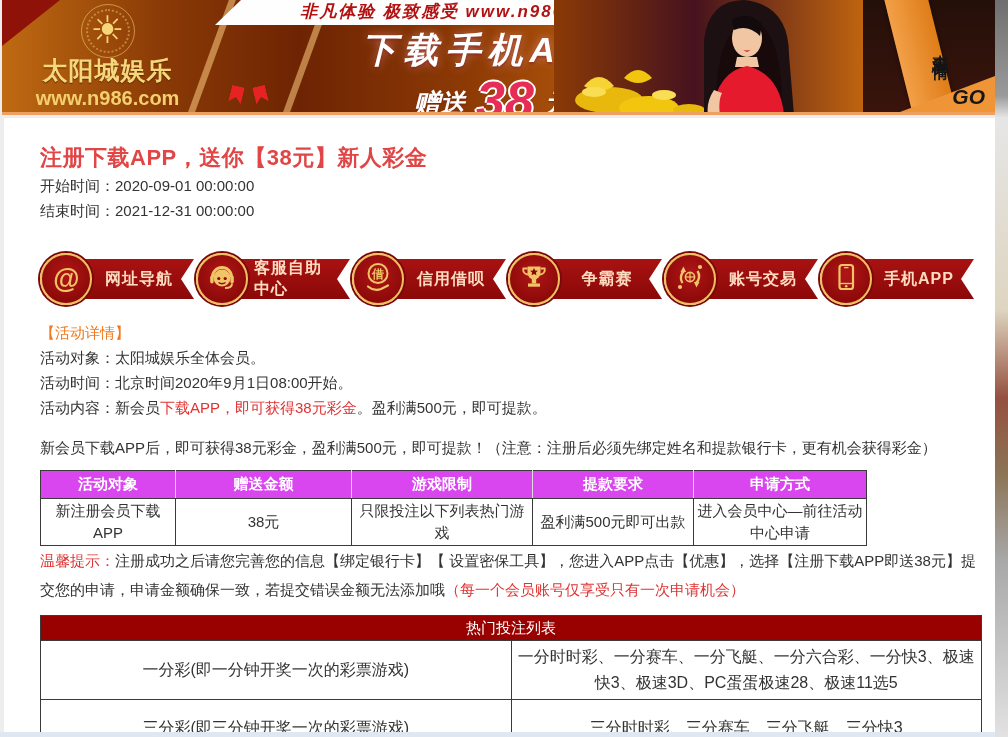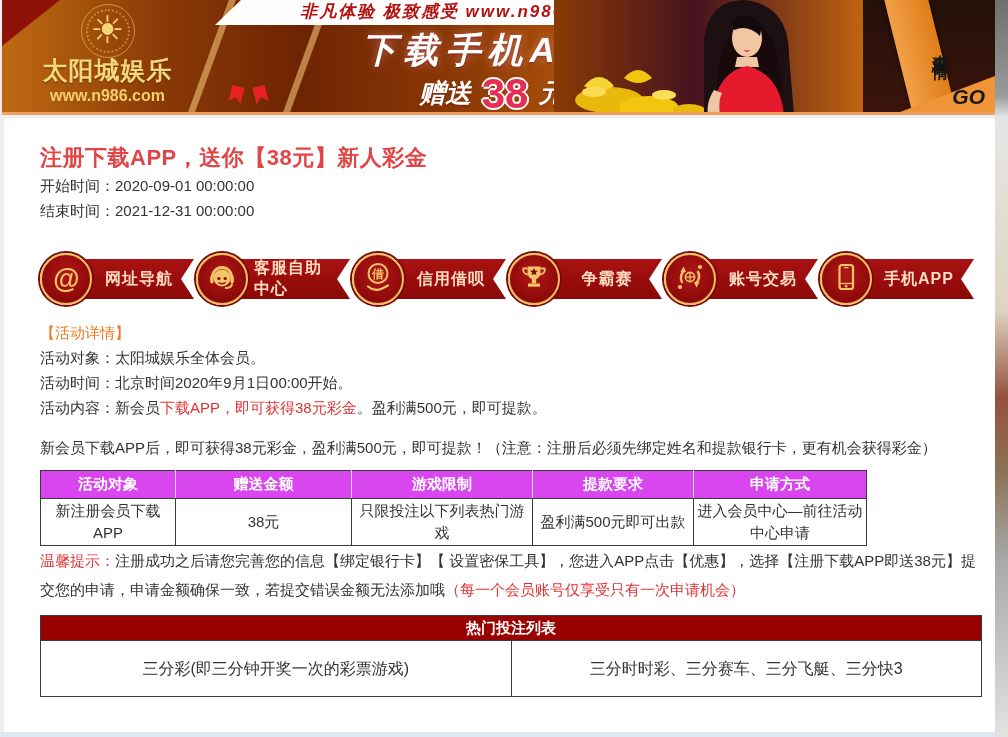--- a/index.html
+++ b/index.html
@@ -11,42 +11,42 @@
     background:linear-gradient(90deg,#bf6a12 0%,#8a3a06 16%,#6e2403 30%,#8d3a05 47%,#c26410 66%,#d8821e 100%);
     border-bottom:3px solid #eda05f; }
   .corner-tri { position:absolute; left:0; top:0; width:0; height:0;
     border-top:46px solid #8f1208; border-right:58px solid transparent; }
   .logo { position:absolute; left:8px; top:0; width:195px; height:112px; text-align:center; cursor:pointer; }
   .logo-emblem { display:block; margin:4px auto 0; width:54px; height:54px; line-height:50px;
     color:#f5d678; font-size:38px; border:1px solid rgba(245,214,120,.55); border-radius:50%;
     outline:2px dotted rgba(245,214,120,.45); outline-offset:-7px; }
   .logo-title { display:block; margin-top:-4px; font-size:25px; font-weight:bold; color:#f6d87c;
     text-shadow:0 1px 1px #5a2a00; letter-spacing:1px; }
-  .logo-url { display:block; font-size:16px; font-weight:bold; color:#f3cf6e; }
+  .logo-url { display:block; font-size:20px; font-weight:bold; color:#f3cf6e; }
   .diag { position:absolute; top:-10px; width:7px; height:140px; background:rgba(255,205,130,.55); transform:skewX(-20deg); }
   .diag.d1 { left:205px; } .diag.d2 { left:300px; }
   .medal { position:absolute; left:216px; top:24px; width:62px; height:62px; border-radius:50%;
     background:radial-gradient(circle at 40% 35%, #fdf2be 0%, #ecd27e 55%, #cda23a 100%);
     border:3px solid #caa33c; outline:2px dashed #b78c2a; outline-offset:1px;
     text-align:center; line-height:56px; font-size:19px; font-weight:bold; color:#d01414; }
   .medal-rib { position:absolute; top:86px; width:13px; height:17px; background:#e62222;
     clip-path:polygon(0 0,100% 0,100% 100%,50% 65%,0 100%); }
   .medal-rib.r1 { left:228px; transform:rotate(14deg); }
   .medal-rib.r2 { left:252px; transform:rotate(-14deg); }
   .tagline-strip { position:absolute; left:213px; top:0; width:482px; height:25px; background:#fefefe;
     clip-path:polygon(26px 0,100% 0,100% 100%,0 100%);
     text-align:center; line-height:24px; }
   .tagline-strip span { font-size:17px; font-weight:bold; font-style:italic; color:#b41212; letter-spacing:2px; }
   .headline { position:absolute; left:290px; top:27px; width:400px; text-align:center;
     font-size:35px; font-weight:bold; font-style:italic; letter-spacing:7px; color:#ffffff;
     text-shadow:0 2px 3px rgba(120,20,20,.55), 0 0 10px rgba(255,170,170,.6); }
   .subline { position:absolute; left:290px; top:70px; width:400px; text-align:center; color:#fff; }
   .subline .zs { font-size:26px; font-weight:bold; font-style:italic; vertical-align:6px;
     text-shadow:0 1px 2px rgba(100,20,20,.6); }
-  .subline .amt { font-size:42px; font-weight:bold; color:#e52d56; padding:0 6px;
+  .subline .amt { font-size:52px; font-weight:bold; font-style:italic; color:#e52d56; padding:0 6px;
     text-shadow:-2px 0 0 #fff,2px 0 0 #fff,0 -2px 0 #fff,0 2px 0 #fff,-1px -1px 0 #fff,1px 1px 0 #fff; }
   .photo { position:absolute; left:552px; top:0; width:312px; height:115px; }
   .right-dark { position:absolute; right:0; top:0; width:132px; height:115px;
     background:linear-gradient(180deg,#241009 0%,#3a140c 100%); }
   .side-ribbon { position:absolute; right:52px; top:-12px; width:44px; height:142px;
     background:linear-gradient(90deg,#f2a049 0%,#df7d18 100%); transform:skewX(14deg);
     box-shadow:0 0 4px rgba(0,0,0,.5); cursor:pointer; }
   .side-ribbon-text { position:absolute; top:14px; left:0; width:100%; text-align:center;
     writing-mode:vertical-rl; text-orientation:upright; font-size:16px; font-weight:bold; color:#151515;
     letter-spacing:3px; height:92px; transform:skewX(-14deg); margin-left:10px; }
@@ -88,21 +88,21 @@
   .bonus-table td { border:1px solid #3a3a3a; font-size:15px; color:#333; text-align:center; height:47px;
     line-height:22px; padding:1px 2px; }
   .amount-red { color:#d23030; }
   .apply-red { color:#d23030; }
 
   .tips { font-size:15px; color:#333; line-height:29px; width:940px; }
   .tips-label { color:#e03333; }
   .tips-red { color:#e03333; }
 
   .hot-table { margin-top:11px; width:942px; }
-  .hot-table th { background:#990000; color:#fff; font-size:15px; font-weight:bold; height:25px; border:1px solid #3a3a3a; }
+  .hot-table th { background:#990000; color:#fff; font-size:15px; font-weight:normal; height:25px; border:1px solid #3a3a3a; }
   .hot-table td { border:1px solid #3a3a3a; font-size:16px; color:#333; text-align:center;
     line-height:26px; padding:3px 4px; height:56px; }
   .hot-table td.game-name { width:225px; }
 
   .edge-strip { position:absolute; right:0; top:0; width:13px; height:737px;
     background:linear-gradient(180deg,#6f6f6f 0%,#9a9a9a 13%,#e6e6e6 16%,#ded5c0 42%,#95503f 54%,#8b7355 64%,#a8a8a8 76%,#e2e2e2 100%); }
   .bottom-strip { position:absolute; left:0; right:13px; bottom:0; height:5px; background:#dfe7f2; }
 </style>
 </head>
 <body>
@@ -274,21 +274,21 @@
             <line x1="14" y1="6.6" x2="18.5" y2="6.6" stroke="#f2c468" stroke-width="1.4"></line>
           </svg>
         </span>
       </div>
       <span class="ribbon-label">手机APP</span>
     </div>
   </div>
 
   <div class="detail-head">【活动详情】</div>
   <div class="detail-line">活动对象：太阳城娱乐全体会员。</div>
-  <div class="detail-line">活动时间：北京时间2020年9月1日00:00开始。</div>
+  <div class="detail-line">活动时间：北京时间2020年9月1日08:00开始。</div>
   <div class="detail-line"><span>活动内容：新会员</span><span class="red-inline">下载APP，即可获得38元彩金</span><span>。盈利满500元，即可提款。</span></div>
 
   <div class="notice">新会员下载APP后，即可获得38元彩金，盈利满500元，即可提款！（注意：注册后必须先绑定姓名和提款银行卡，更有机会获得彩金）</div>
 
   <table class="bonus-table">
     <colgroup>
         <col style="width:135px">
         <col style="width:176px">
         <col style="width:181px">
         <col style="width:161px">
@@ -313,20 +313,24 @@
     </table>
 
   <div class="tips"><span class="tips-label">温馨提示：</span><span>注册成功之后请您完善您的信息【绑定银行卡】【 设置密保工具】，您进入APP点击【优惠】，选择【注册下载APP即送38元】提交您的申请，申请金额确保一致，若提交错误金额无法添加哦</span><span class="tips-red">（每一个会员账号仅享受只有一次申请机会）</span></div>
 
   <table class="hot-table">
     <tbody>
         <tr>
       <th colspan="2">热门投注列表</th>
     </tr>
     <tr>
+      <td class="game-name">一分彩(即一分钟开奖一次的彩票游戏)</td>
+      <td>一分时时彩、一分赛车、一分飞艇、一分六合彩、一分快3、极速快3、极速3D、PC蛋蛋极速28、极速11选5</td>
+    </tr>
+    <tr>
       <td class="game-name">三分彩(即三分钟开奖一次的彩票游戏)</td>
       <td>三分时时彩、三分赛车、三分飞艇、三分快3</td>
     </tr>
   </tbody>
     </table>
 
 </div>
 
 <div class="edge-strip"></div>
 <div class="bottom-strip"></div>

